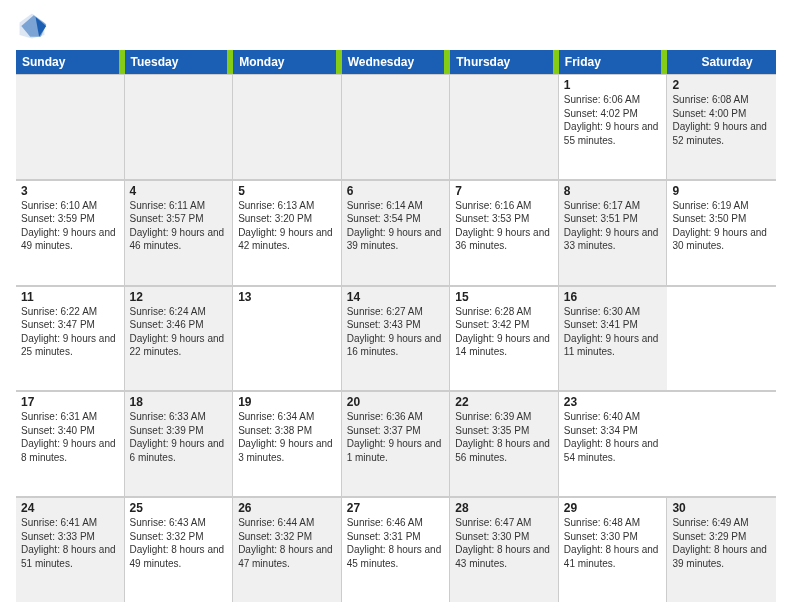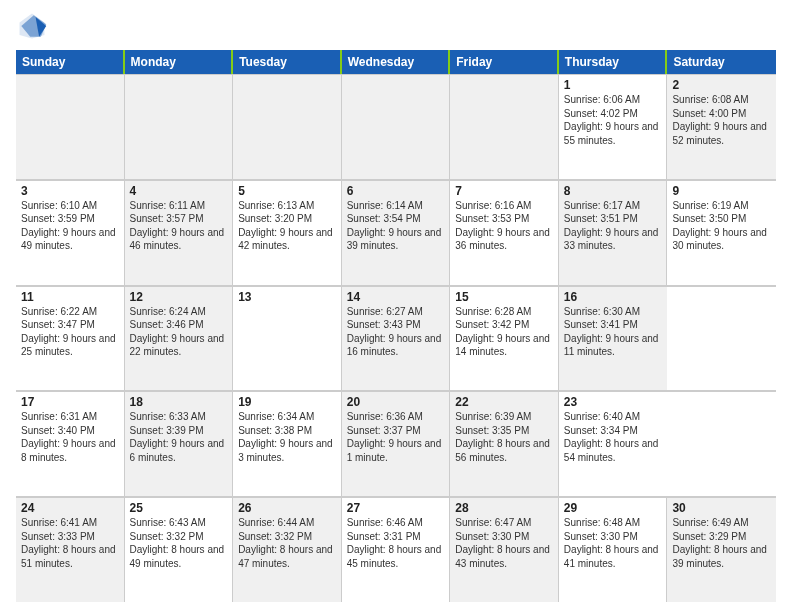--- a/index.html
+++ b/index.html
@@ -60,23 +60,23 @@
     .cal-header-row {
       display: grid;
       grid-template-columns: repeat(7, 1fr);
       background: #1a5fb4;
       color: #fff;
       font-size: 12px;
       font-weight: bold;
     }
     .cal-header-cell {
       padding: 5px 6px;
-      border-right: 2px solid #84cc16;
-    }
-    .cal-header-cell:last-child { border-right: none; }
+      border-right: 6px solid #84cc16;
+    }
+    .cal-header-cell:last-child { border-right: none; margin-left: 28px; }
     .cal-body {
       flex: 1;
       display: flex;
       flex-direction: column;
     }
     .cal-row {
       display: grid;
       grid-template-columns: repeat(7, 1fr);
       flex: 1;
       border-bottom: 1px solid #ccc;
@@ -132,25 +132,25 @@
     <div class="title-block">
       <div class="month-title"></div>
       <div class="location"></div>
     </div>
   </div>
 
   <div class="calendar">
     <div class="cal-header-row">
 
     <div class="cal-header-cell">Sunday</div>
+        <div class="cal-header-cell">Tuesday</div>
         <div class="cal-header-cell">Monday</div>
-        <div class="cal-header-cell">Tuesday</div>
         <div class="cal-header-cell">Wednesday</div>
+        <div class="cal-header-cell">Thursday</div>
         <div class="cal-header-cell">Friday</div>
-        <div class="cal-header-cell">Thursday</div>
         <div class="cal-header-cell">Saturday</div>
       </div>
     <div class="cal-body">
 
     <div class="cal-row border-top">
           <div class="cal-cell shaded empty"></div>
           <div class="cal-cell shaded empty"></div>
           <div class="cal-cell shaded empty"></div>
           <div class="cal-cell shaded empty"></div>
           <div class="cal-cell shaded empty"></div>

